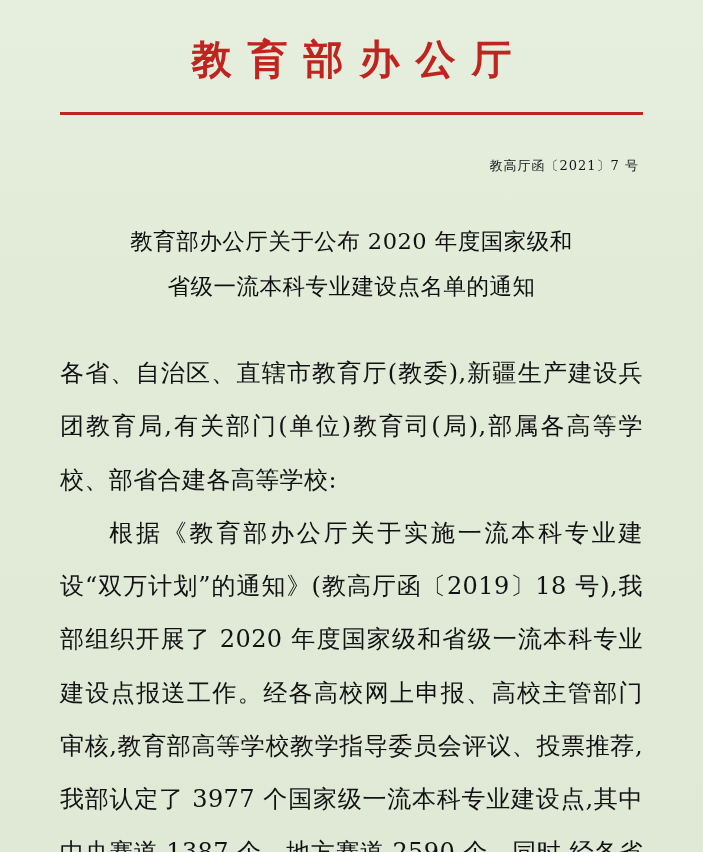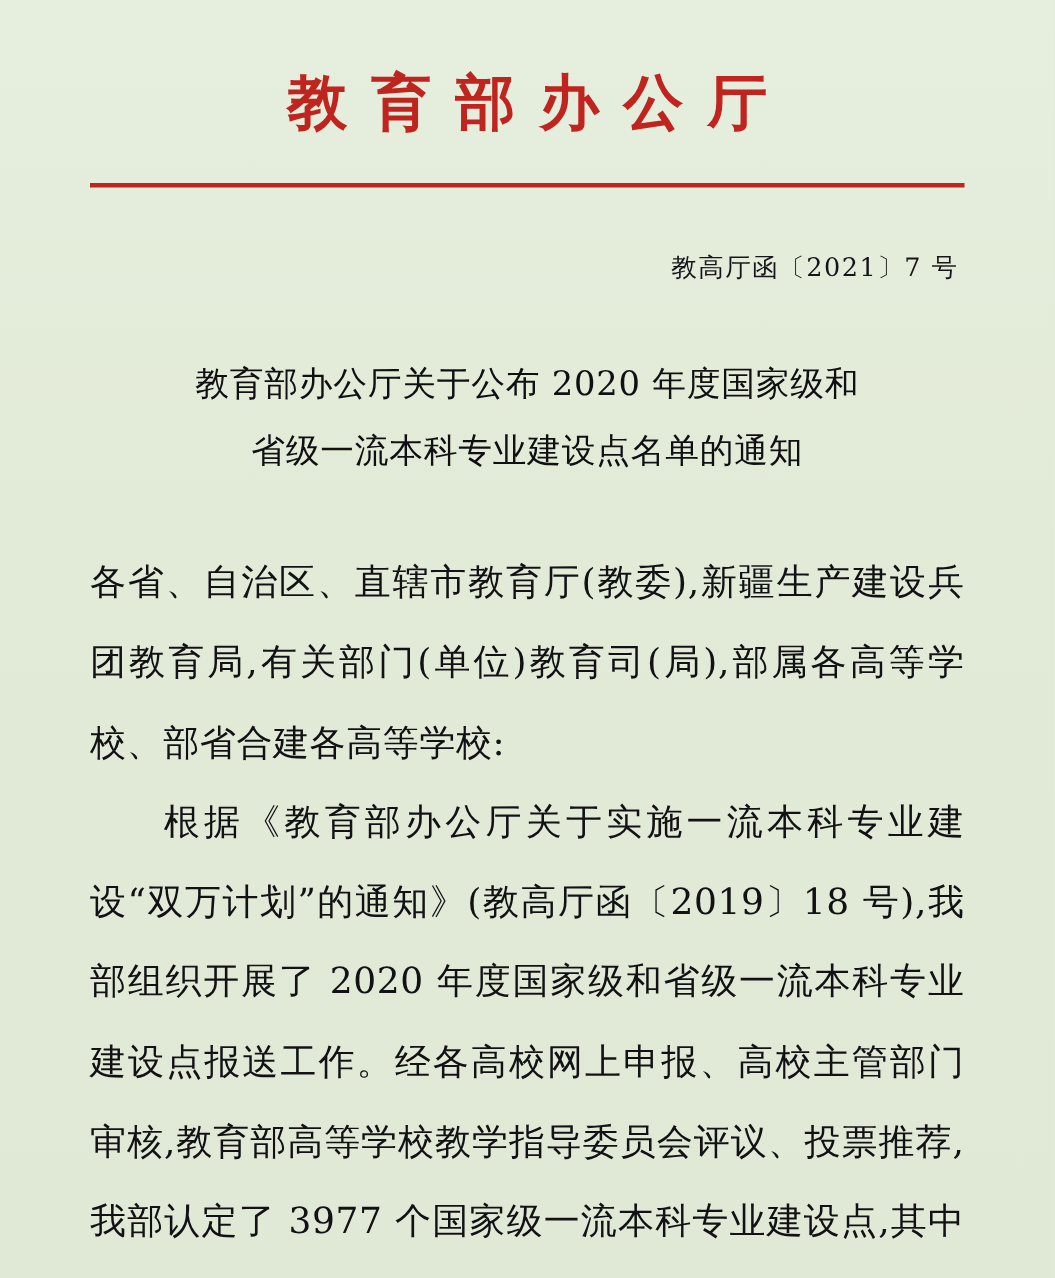--- a/index.html
+++ b/index.html
@@ -13,21 +13,21 @@
     font-family: "DejaVu Serif", "Liberation Serif", serif;
     overflow: hidden;
     position: relative;
   }
   .page {
     position: relative;
     width: 703px;
     height: 852px;
     background: linear-gradient(180deg, #e6eede 0%, #e2ebd7 40%, #e0e9d5 100%);
     box-sizing: border-box;
-    padding: 12px 60px;
+    padding: 2px 60px;
   }
   .masthead {
     text-align: center;
     padding-top: 30px;
   }
   .masthead-title {
     color: #c0241f;
     font-family: "DejaVu Serif", "Liberation Serif", serif;
     font-weight: bold;
     font-size: 40px;
@@ -38,21 +38,21 @@
   }
   .masthead-rule {
     margin: 26px auto 0 auto;
     width: 100%;
     height: 3px;
     background: #c0241f;
   }
   .doc-number {
     margin-top: 42px;
     text-align: right;
-    font-size: 17px;
+    font-size: 13px;
     color: #16161a;
     letter-spacing: 1px;
     padding-right: 4px;
   }
   .doc-title {
     margin-top: 44px;
     text-align: center;
     font-size: 22.5px;
     font-weight: normal;
     line-height: 2.0;

